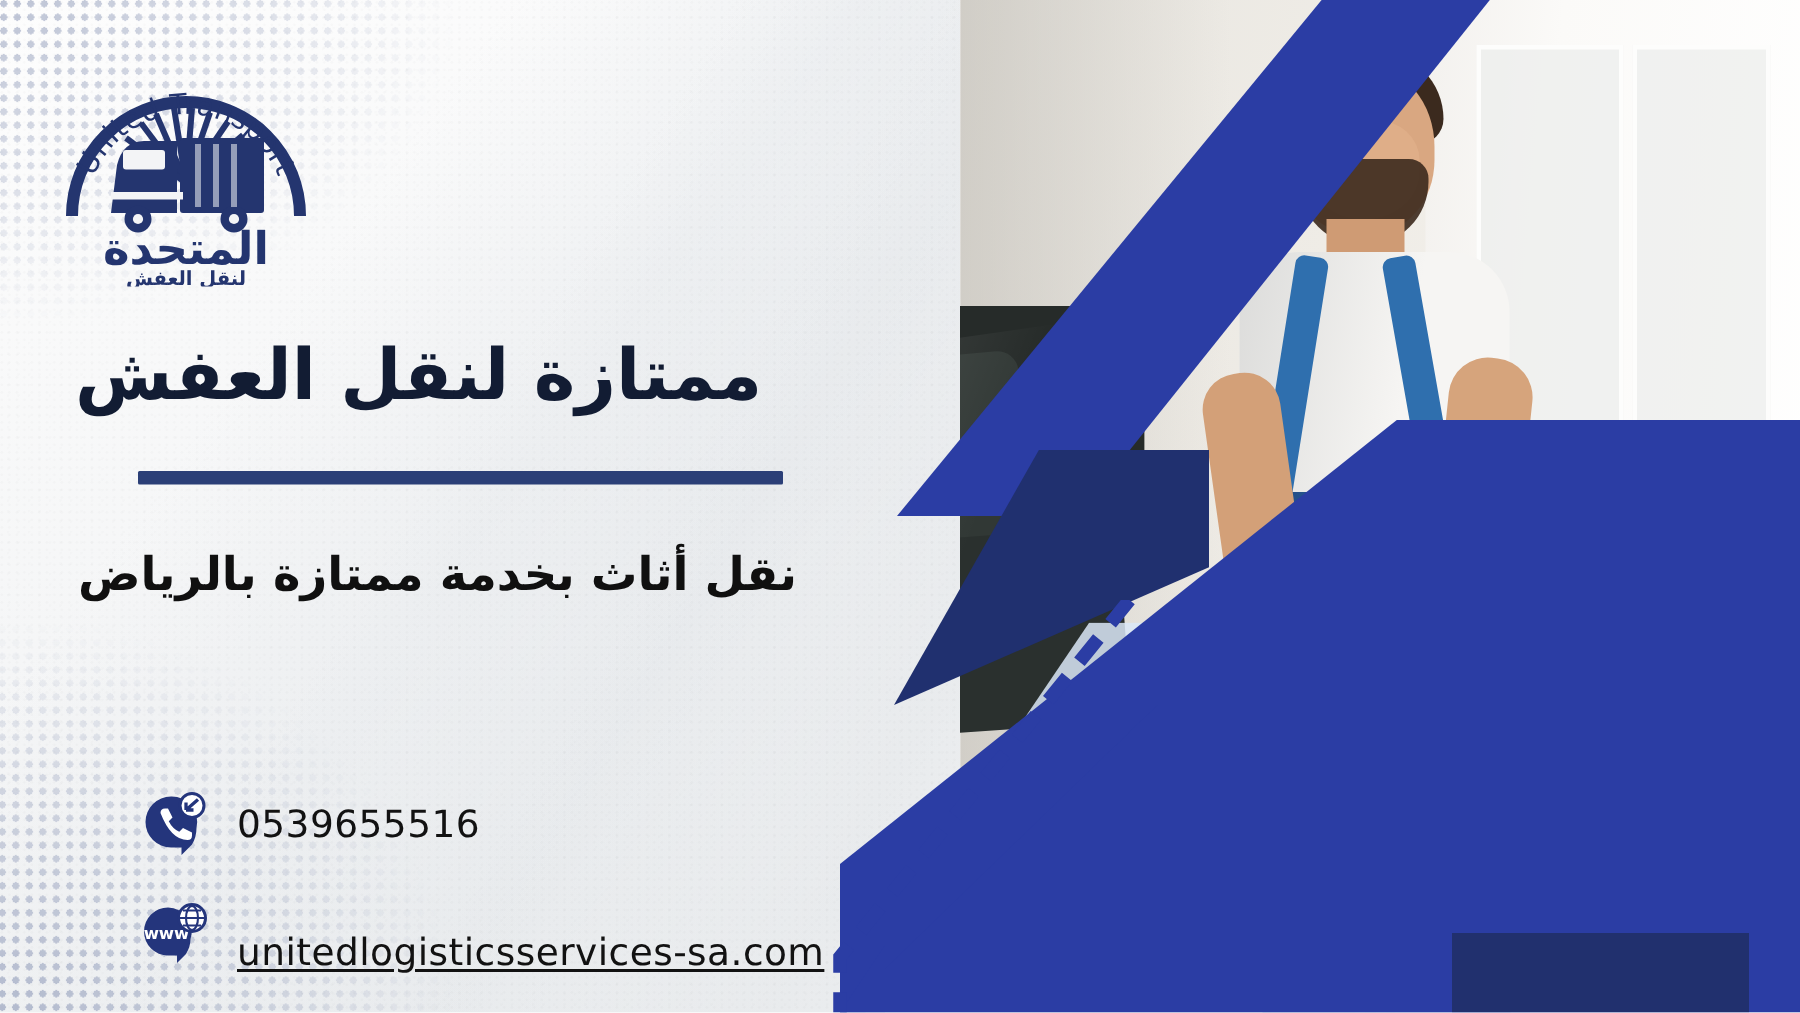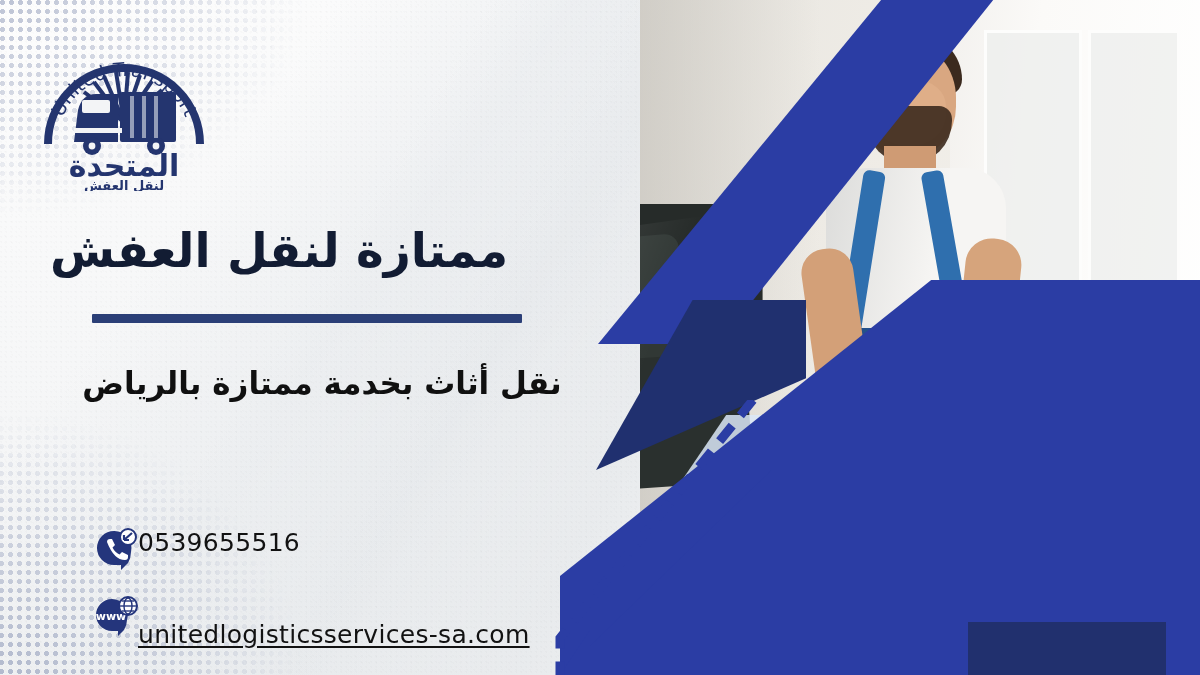--- a/index.html
+++ b/index.html
@@ -167,29 +167,29 @@
     letter-spacing:-.5px;line-height:1.15;
     white-space:nowrap;
     font-family:"DejaVu Sans","Liberation Sans",sans-serif;
   }
   .divider{
     position:absolute;left:92px;top:314px;width:430px;height:9px;
     background:#2b3f77;border-radius:1px;
   }
   .subheadline{
     position:absolute;right:608px;top:365px;width:540px;
-    text-align:center;direction:rtl;
+    text-align:left;direction:rtl;
     font-size:31px;font-weight:bold;color:#101010;
     white-space:nowrap;
     font-family:"DejaVu Sans","Liberation Sans",sans-serif;
   }
 
   
   .contact{position:absolute;left:92px;top:528px;direction:ltr;}
-  .contact-row{display:flex;align-items:flex-start;gap:0;margin-bottom:26px;}
+  .contact-row{display:flex;align-items:center;gap:20px;margin-bottom:26px;}
   .contact-row .ico{width:46px;height:42px;flex:0 0 46px;}
   .contact-row .ico svg{display:block;}
   .contact-text{
     font-size:25px;color:#121212;letter-spacing:.3px;
     font-family:"DejaVu Sans","Liberation Sans",sans-serif;
   }
   .contact-text.link{text-decoration:underline;text-underline-offset:3px;margin-top:24px;}
 </style>
 </head>
 <body>

